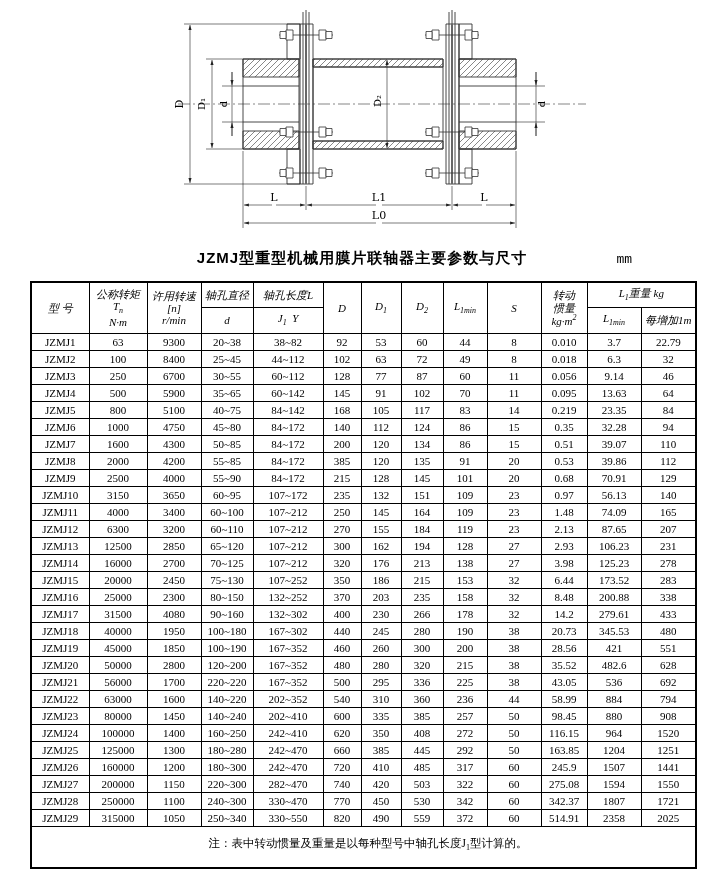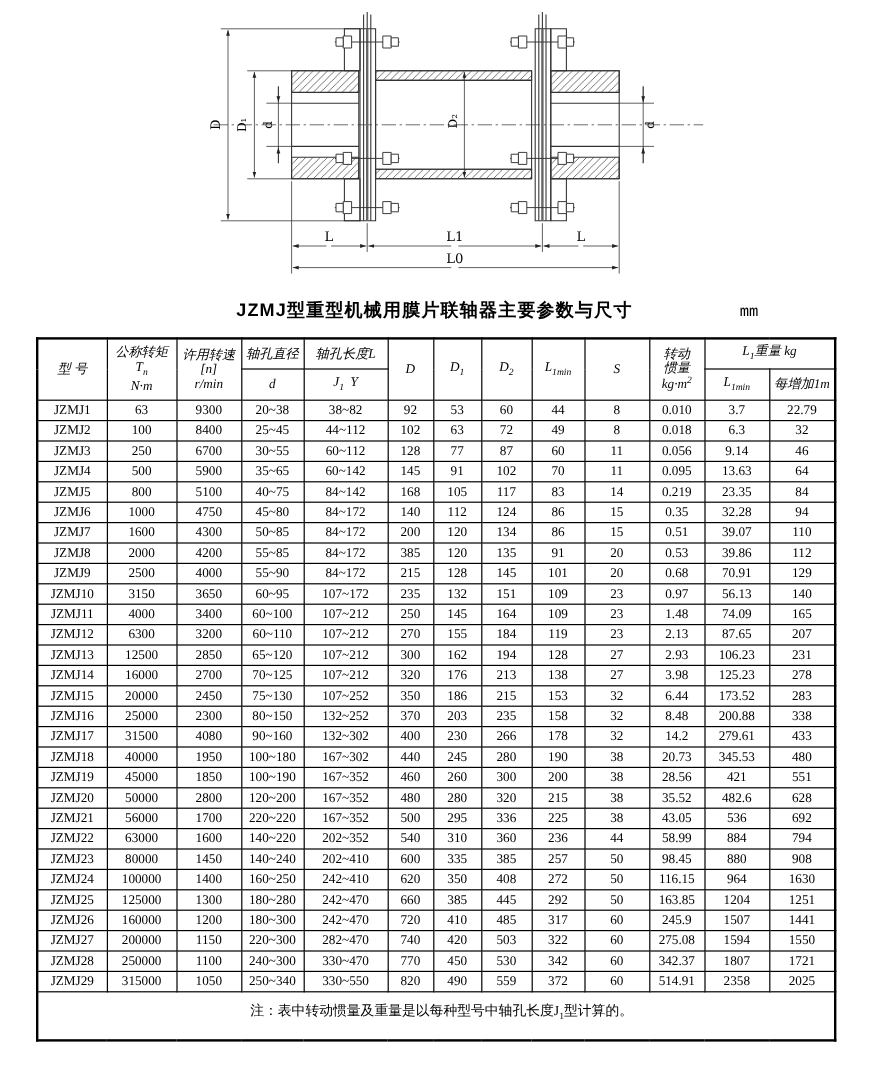--- a/index.html
+++ b/index.html
@@ -552,21 +552,21 @@
           <td>1400</td>
           <td>160~250</td>
           <td>242~410</td>
           <td>620</td>
           <td>350</td>
           <td>408</td>
           <td>272</td>
           <td>50</td>
           <td>116.15</td>
           <td>964</td>
-          <td>1630</td>
+          <td>1520</td>
         </tr>
         <tr>
           <td>JZMJ25</td>
           <td>125000</td>
           <td>1300</td>
           <td>180~280</td>
           <td>242~470</td>
           <td>660</td>
           <td>385</td>
           <td>445</td>

